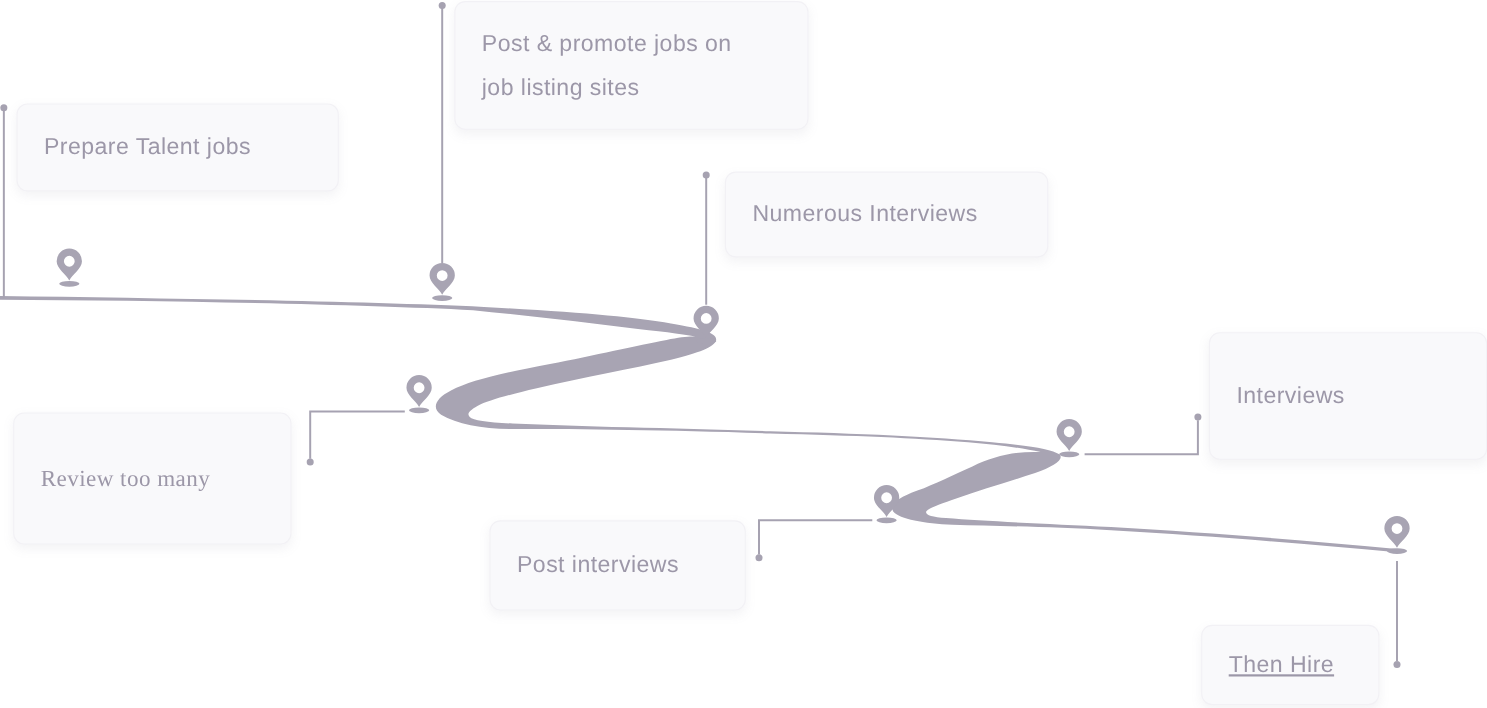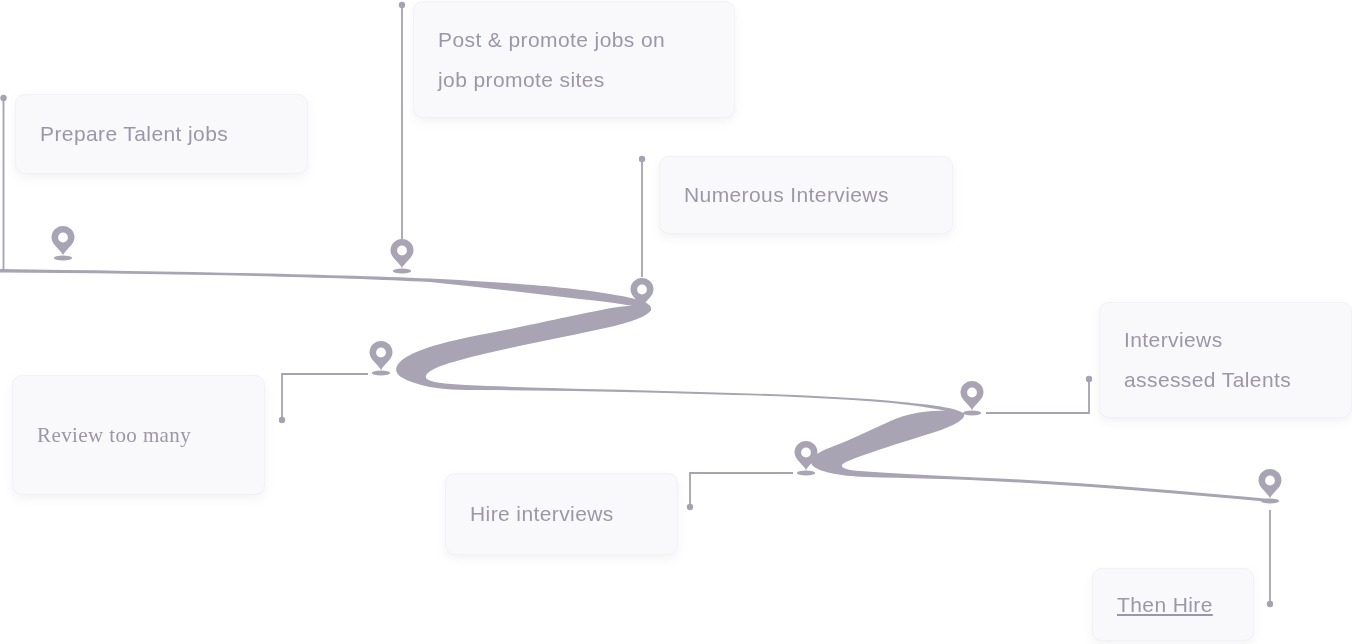--- a/index.html
+++ b/index.html
@@ -118,37 +118,36 @@
     <use href="#mapPin" x="806" y="473"></use>
     <use href="#mapPin" x="1270" y="501"></use>
   </svg>
 
   <div class="card card-1">
     <div class="line">Prepare Talent jobs</div>
   </div>
 
   <div class="card card-2">
     <div class="line">Post &amp; promote jobs on</div>
-    <div class="line">job promote sites</div>
+    <div class="line">job listing sites</div>
   </div>
 
   <div class="card card-3">
     <div class="line">Numerous Interviews</div>
   </div>
 
   <div class="card card-4">
     <div class="line">Review too many</div>
   </div>
 
   <div class="card card-5">
     <div class="line">Interviews</div>
-    <div class="line">assessed Talents</div>
   </div>
 
   <div class="card card-6">
-    <div class="line">Hire interviews</div>
+    <div class="line">Post interviews</div>
   </div>
 
   <div class="card card-7">
     <div class="line">Then Hire</div>
   </div>
 
 </div>
 
 </body></html>

